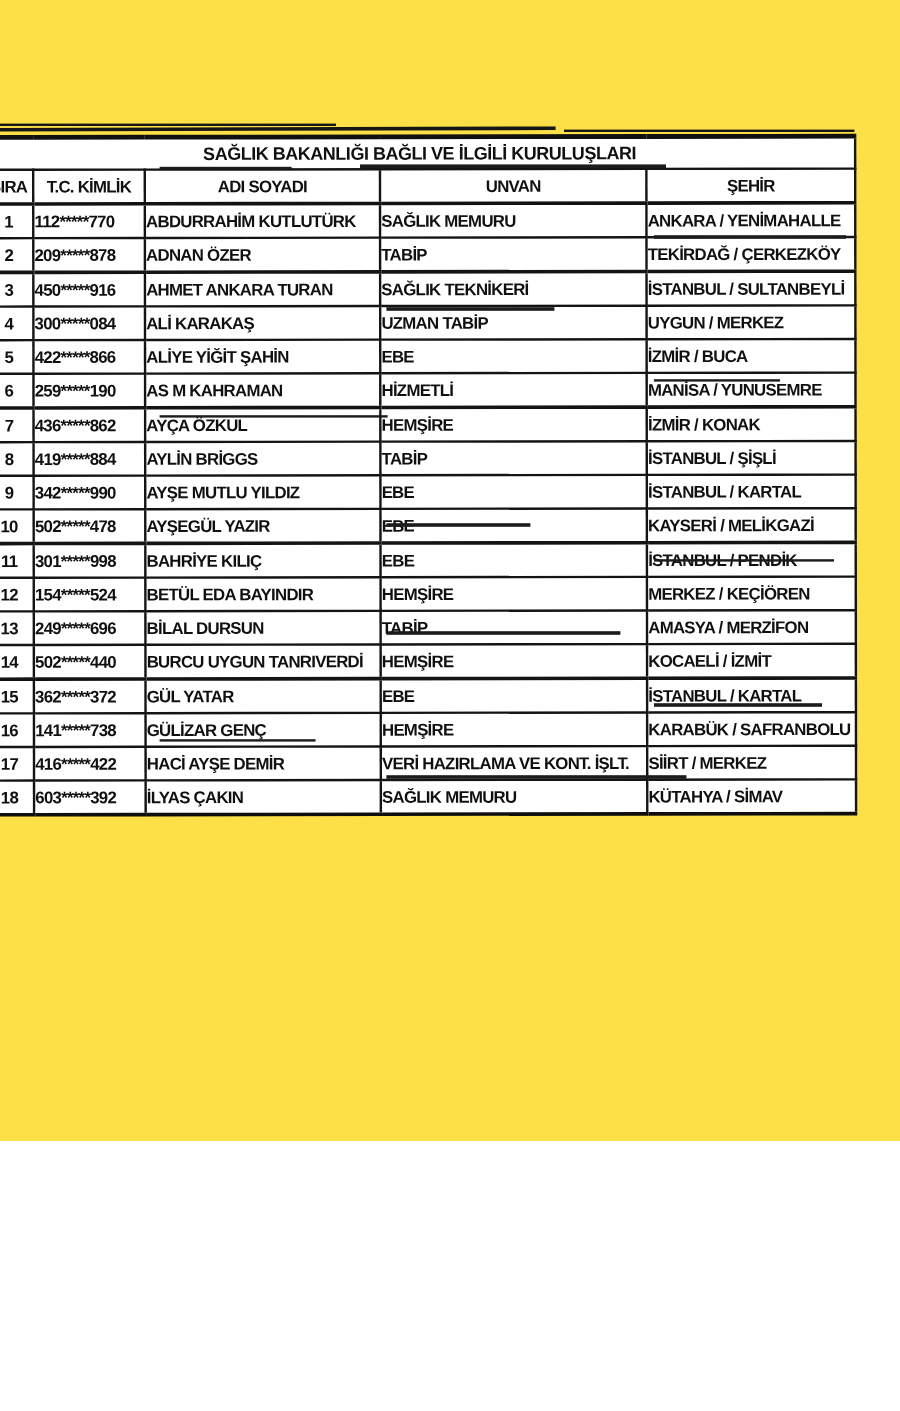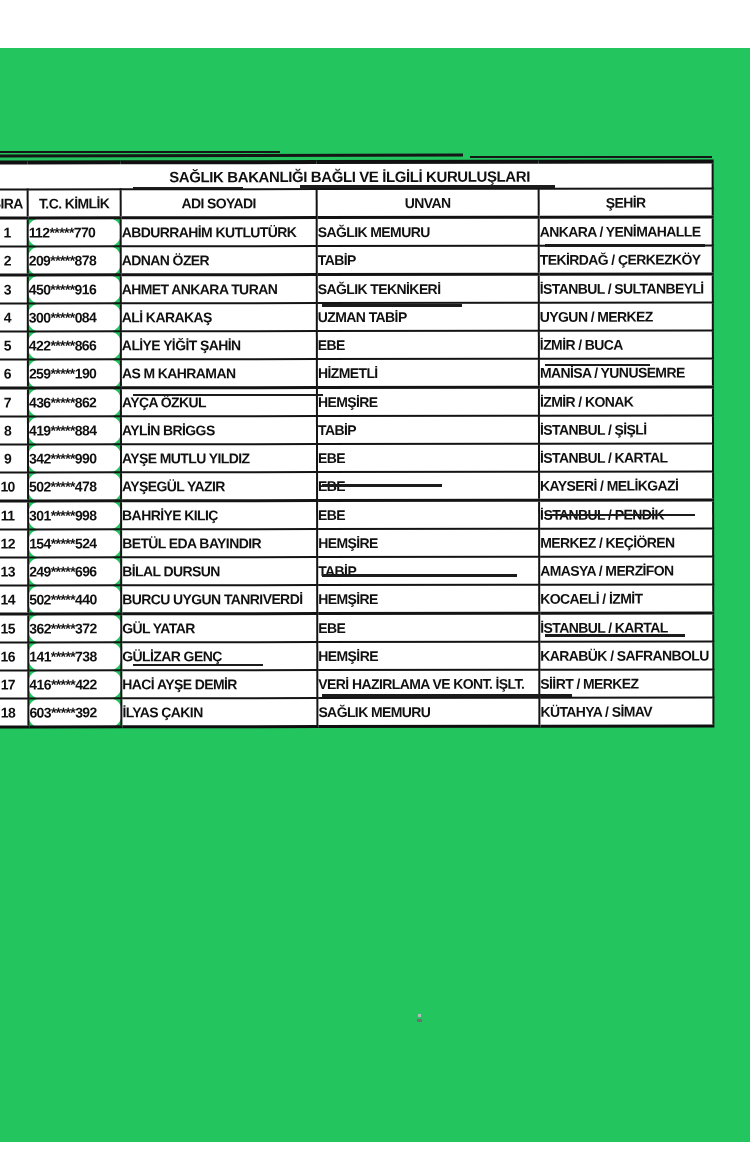--- a/index.html
+++ b/index.html
@@ -3,26 +3,25 @@
 <meta charset="utf-8">
 <style>
   html, body {
     margin: 0;
     padding: 0;
     background: #ffffff;
   }
   .page {
     position: relative;
     width: 750px;
-    height: 1094px;
-    background: #22c55e;
+    height: 951px;
+    background: #fde047;
     overflow: hidden;
     font-family: "Liberation Sans", sans-serif;
     color: #101010;
-    margin-top: 48px;
   }
   
   .scanline {
     position: absolute;
     background: #161616;
     pointer-events: none;
   }
   .table-wrap {
     position: absolute;
     left: -14px;
@@ -62,21 +61,21 @@
   tr.header-row th {
     height: 26px;
     text-align: center;
     border-bottom: 3px solid #121212;
   }
   tr.data-row td { height: 26px; }
   tr.data-row:nth-child(4n+1) td { border-top-width: 3px; }
   tr.data-row:last-child td { border-bottom: 3px solid #0f0f0f; }
 
   td.c-sira { text-align: center; letter-spacing: 0; }
-  td.c-tc   { padding-left: 8px; letter-spacing: -0.2px; border-radius: 12px; }
+  td.c-tc   { padding-left: 8px; letter-spacing: -0.2px; }
   td.c-name { padding-left: 3px; }
   td.c-unvan{ padding-left: 5px; }
   td.c-sehir{ padding-left: 5px; }
 
   
   .artifact {
     position: absolute;
     background: #1c1c1c;
     pointer-events: none;
   }

